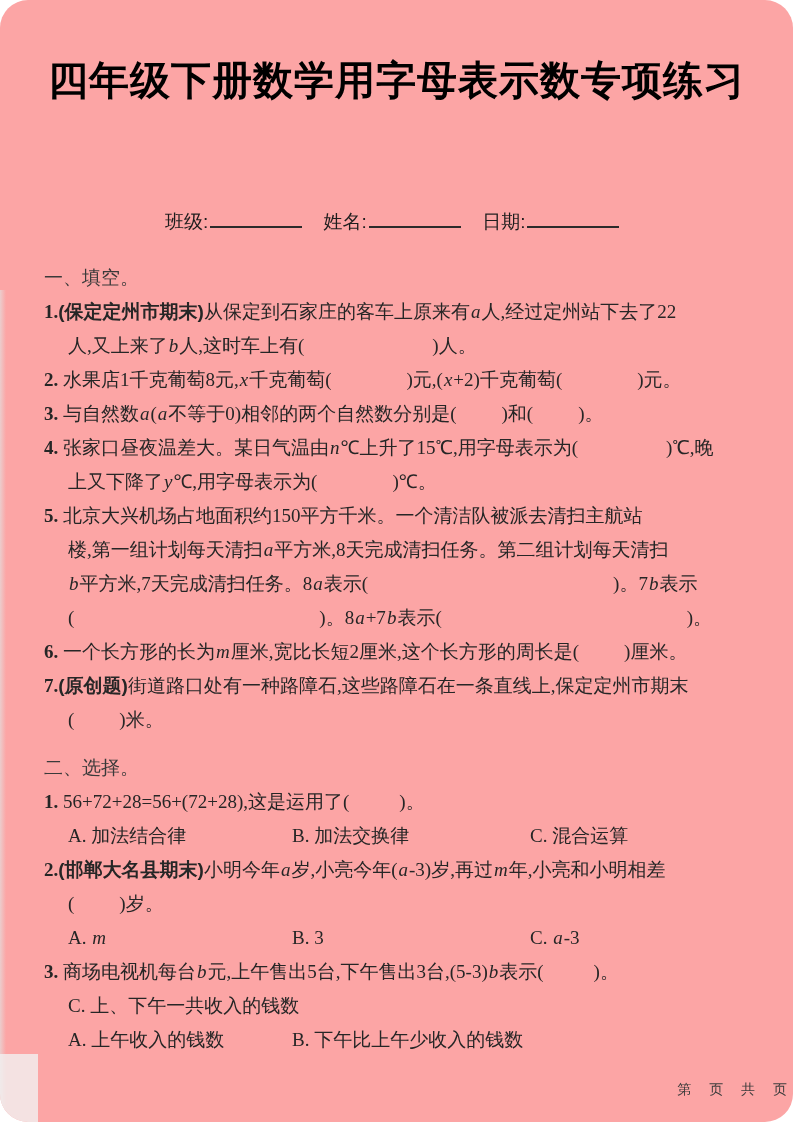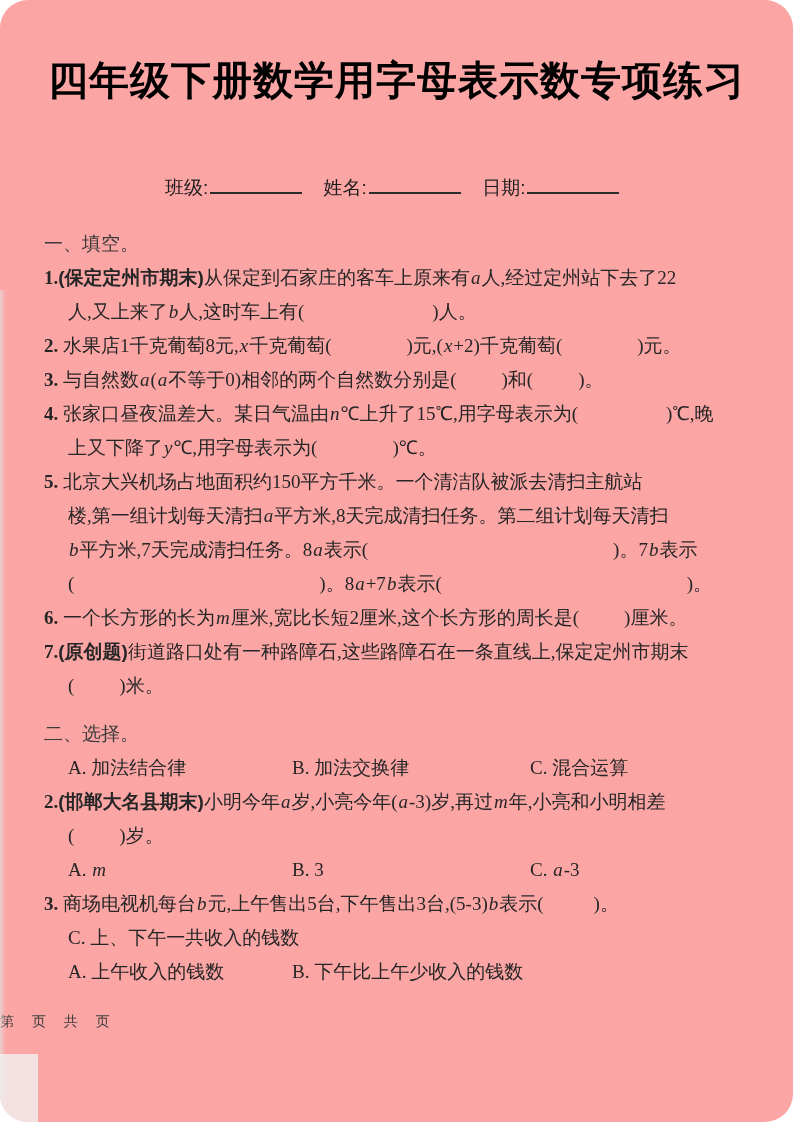--- a/index.html
+++ b/index.html
@@ -25,21 +25,21 @@
     margin:56px 28px 0 28px;
     text-align:center;
     font-family:"Liberation Sans",sans-serif;
     font-weight:900;
     font-size:40px;
     line-height:48px;
     letter-spacing:1px;
     color:#000000;
   }
   .info-line{
-    margin-top:70px;
+    margin-top:104px;
     padding-left:165px;
     font-family:"Liberation Sans",sans-serif;
     font-size:19px;
     line-height:26px;
     color:#1d1d1d;
     white-space:nowrap;
   }
   .info-field{display:inline-block;margin-right:16px;}
   .blank{
     display:inline-block;
@@ -70,21 +70,21 @@
   }
   .opt-cell{display:inline-block;vertical-align:top;}
   .opt-cell.c1{width:224px;}
   .opt-cell.c2{width:238px;}
   .b{font-weight:bold;}
   .sans{font-family:"Liberation Sans",sans-serif;}
   .i{font-style:italic;font-family:"Liberation Serif",serif;padding:0 1px;}
   .gap{display:inline-block;height:1px;}
   .footer{
     margin-top:24px;
-    text-align:left;
+    text-align:right;
     font-family:"Liberation Sans",sans-serif;
     font-size:14px;
     letter-spacing:6px;
     word-spacing:2px;
     color:#3c3c3c;
   }
 </style>
 </head>
 <body>
 
@@ -125,20 +125,21 @@
     <div class="qline cont"><span class="i">b</span><span>平方米,7天完成清扫任务。8</span><span class="i">a</span><span>表示(</span><span class="gap" style="width: 245px;"></span><span>)。7</span><span class="i">b</span><span>表示</span></div>
     <div class="qline cont"><span>(</span><span class="gap" style="width: 245px;"></span><span>)。8</span><span class="i">a</span><span>+7</span><span class="i">b</span><span>表示(</span><span class="gap" style="width: 245px;"></span><span>)。</span></div>
 
     <div class="qline"><span class="b">6.</span><span> 一个长方形的长为</span><span class="i">m</span><span>厘米,宽比长短2厘米,这个长方形的周长是(</span><span class="gap" style="width: 45px;"></span><span>)厘米。</span></div>
 
     <div class="qline"><span class="b">7.</span><span class="b sans">(原创题)</span><span>街道路口处有一种路障石,这些路障石在一条直线上,保定定州市期末</span></div>
     <div class="qline cont"><span>(</span><span class="gap" style="width: 45px;"></span><span>)米。</span></div>
 
     <div class="sec-heading second">二、选择。</div>
 
+    <div class="qline"><span class="b">1.</span><span> 56+72+28=56+(72+28),这是运用了(</span><span class="gap" style="width: 50px;"></span><span>)。</span></div>
     <div class="opt-row">
       <span class="opt-cell c1"><span>A. 加法结合律</span></span><span class="opt-cell c2"><span>B. 加法交换律</span></span><span class="opt-cell"><span>C. 混合运算</span></span>
     </div>
 
     <div class="qline"><span class="b">2.</span><span class="b sans">(邯郸大名县期末)</span><span>小明今年</span><span class="i">a</span><span>岁,小亮今年(</span><span class="i">a</span><span>-3)岁,再过</span><span class="i">m</span><span>年,小亮和小明相差</span></div>
     <div class="qline cont"><span>(</span><span class="gap" style="width: 45px;"></span><span>)岁。</span></div>
     <div class="opt-row">
       <span class="opt-cell c1"><span>A. </span><span class="i">m</span></span><span class="opt-cell c2"><span>B. 3</span></span><span class="opt-cell"><span>C. </span><span class="i">a</span><span>-3</span></span>
     </div>
 

